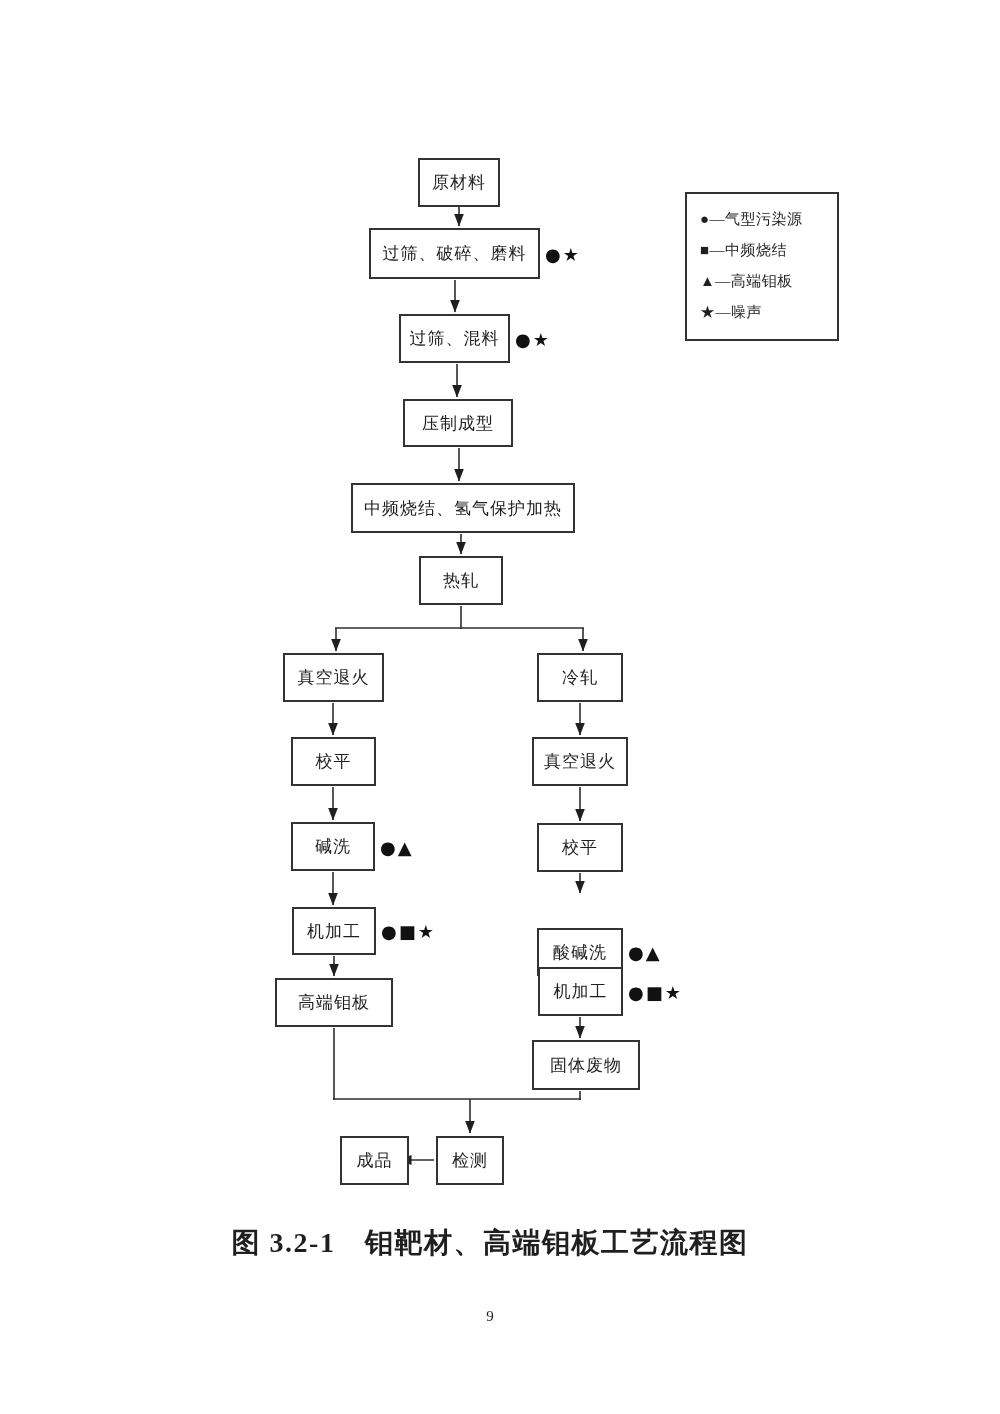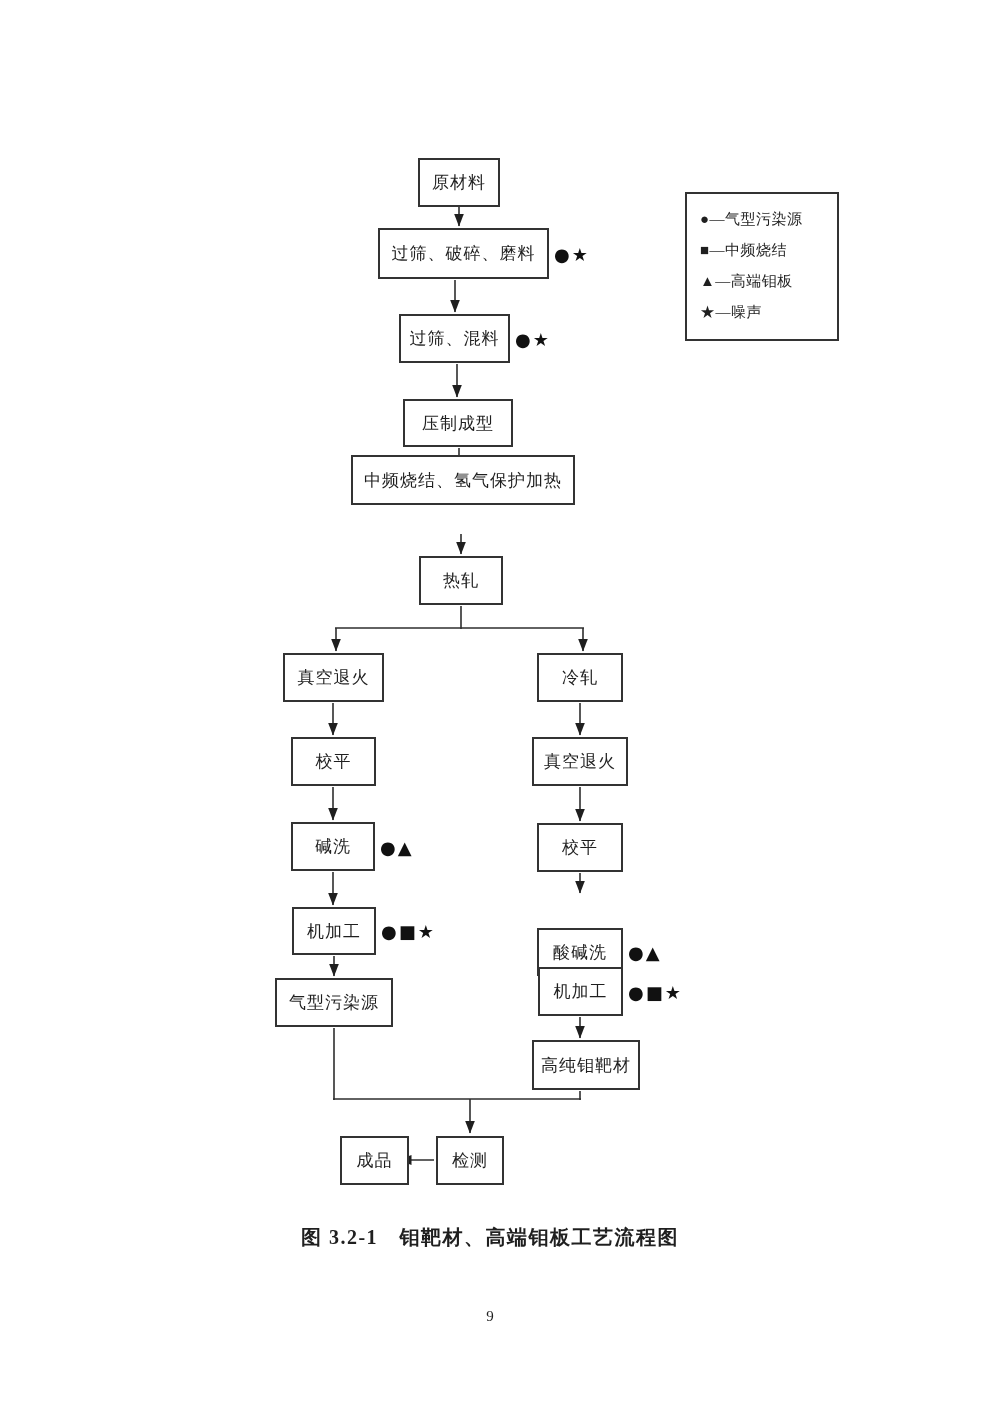--- a/index.html
+++ b/index.html
@@ -56,21 +56,21 @@
     line-height: 31px;
     letter-spacing: 0.5px;
     white-space: nowrap;
   }
   .caption {
     position: absolute;
     left: 0; top: 1224px;
     width: 100%;
     text-align: center;
     font-weight: bold;
-    font-size: 20px;
+    font-size: 28px;
     letter-spacing: 1.5px;
   }
   .page-number {
     position: absolute;
     left: 0; top: 1308px;
     width: 100%;
     text-align: center;
     font-size: 15px;
   }
 </style>
@@ -113,35 +113,35 @@
     <line x1="333" y1="1099" x2="581" y2="1099"></line>
     <line x1="470" y1="1099" x2="470" y2="1133" marker-end="url(#arrow)"></line>
 
     <line x1="434" y1="1160" x2="399" y2="1160" marker-end="url(#arrow)"></line>
   </svg>
 
   <div class="node" style="left:418px;top:158px;width:82px;height:49px">
     <span>原材料</span>
   </div>
 
-  <div class="node" style="left:378px;top:228px;width:171px;height:51px">
+  <div class="node" style="left:369px;top:228px;width:171px;height:51px">
     <span>过筛、破碎、磨料</span>
     <span class="marks">●★</span>
   </div>
 
   <div class="node" style="left:399px;top:314px;width:111px;height:49px">
     <span>过筛、混料</span>
     <span class="marks">●★</span>
   </div>
 
   <div class="node" style="left:403px;top:399px;width:110px;height:48px">
     <span>压制成型</span>
   </div>
 
-  <div class="node" style="left:351px;top:455px;width:224px;height:50px">
+  <div class="node" style="left:351px;top:483px;width:224px;height:50px">
     <span>中频烧结、氢气保护加热</span>
   </div>
 
   <div class="node" style="left:419px;top:556px;width:84px;height:49px">
     <span>热轧</span>
   </div>
 
   <div class="node" style="left:283px;top:653px;width:101px;height:49px">
     <span>真空退火</span>
   </div>
@@ -154,21 +154,21 @@
     <span>碱洗</span>
     <span class="marks">●▲</span>
   </div>
 
   <div class="node" style="left:292px;top:907px;width:84px;height:48px">
     <span>机加工</span>
     <span class="marks">●■★</span>
   </div>
 
   <div class="node" style="left:275px;top:978px;width:118px;height:49px">
-    <span>气型污染源</span>
+    <span>高端钼板</span>
   </div>
 
   <div class="node" style="left:537px;top:653px;width:86px;height:49px">
     <span>冷轧</span>
   </div>
 
   <div class="node" style="left:532px;top:737px;width:96px;height:49px">
     <span>真空退火</span>
   </div>
 
@@ -180,21 +180,21 @@
     <span>酸碱洗</span>
     <span class="marks">●▲</span>
   </div>
 
   <div class="node" style="left:538px;top:967px;width:85px;height:49px">
     <span>机加工</span>
     <span class="marks">●■★</span>
   </div>
 
   <div class="node" style="left:532px;top:1040px;width:108px;height:50px">
-    <span>高纯钼靶材</span>
+    <span>固体废物</span>
   </div>
 
   <div class="node" style="left:436px;top:1136px;width:68px;height:49px">
     <span>检测</span>
   </div>
 
   <div class="node" style="left:340px;top:1136px;width:69px;height:49px">
     <span>成品</span>
   </div>
 

